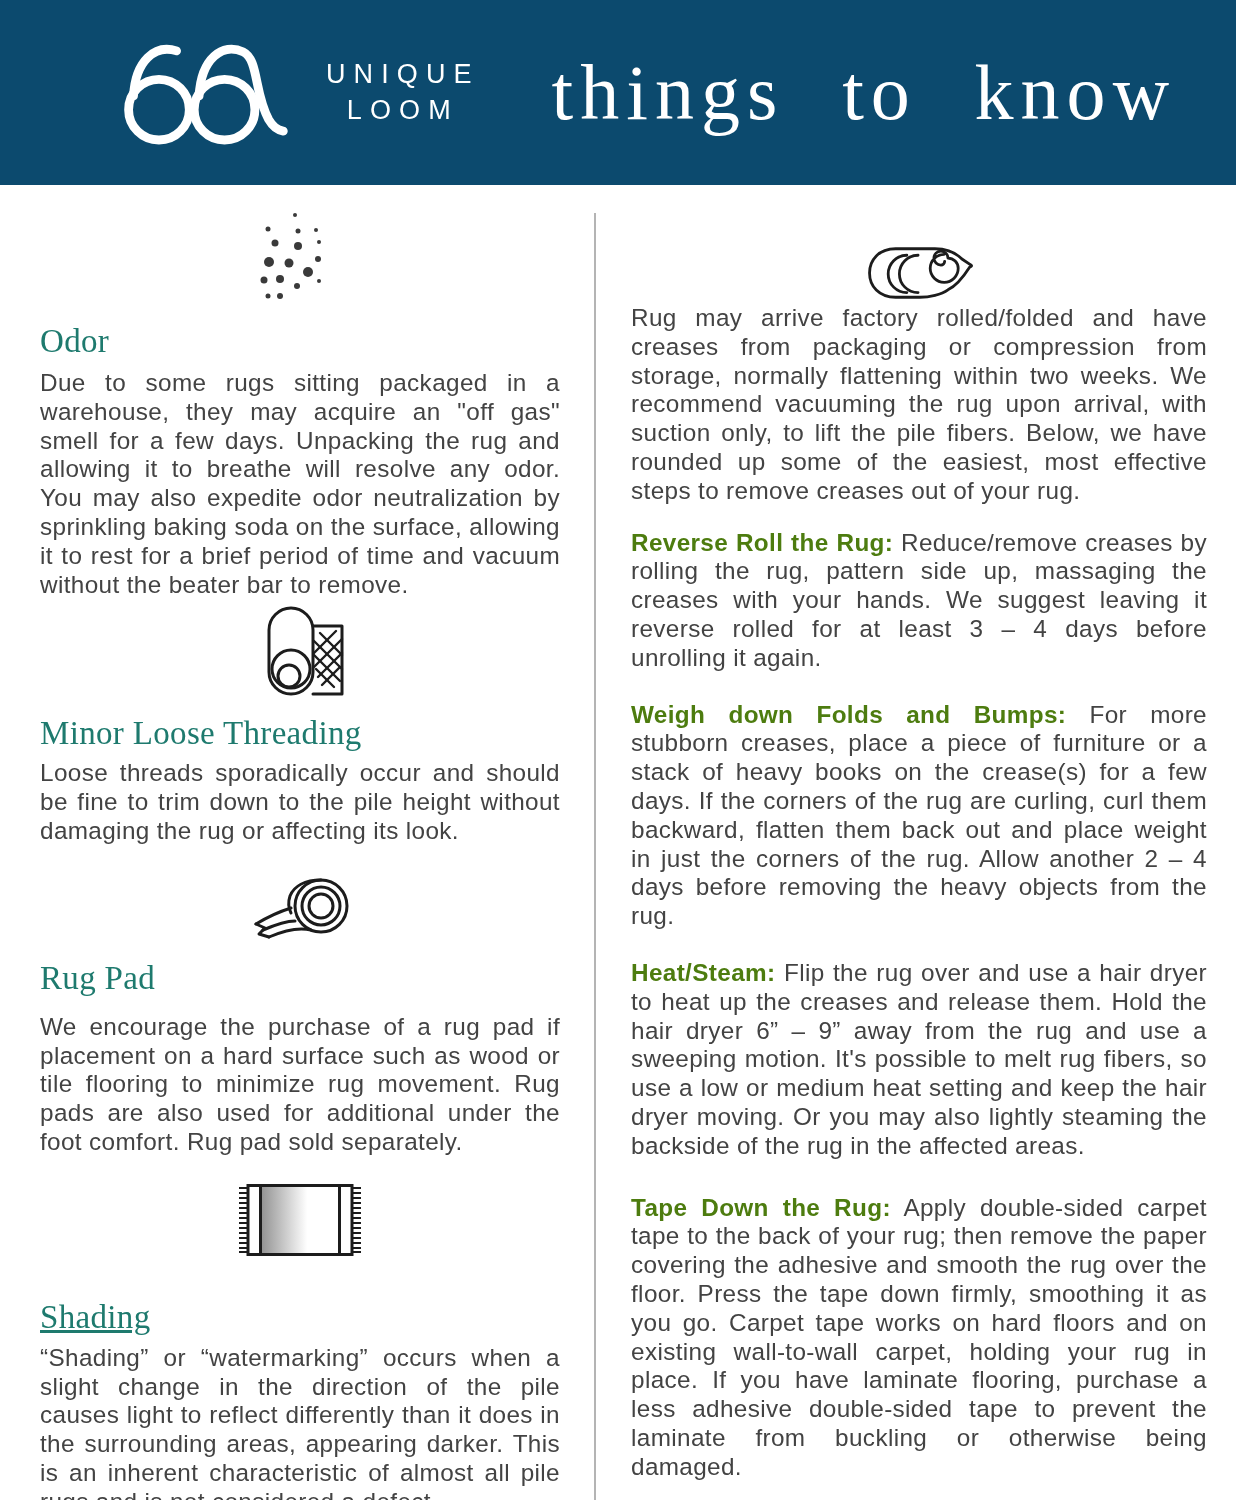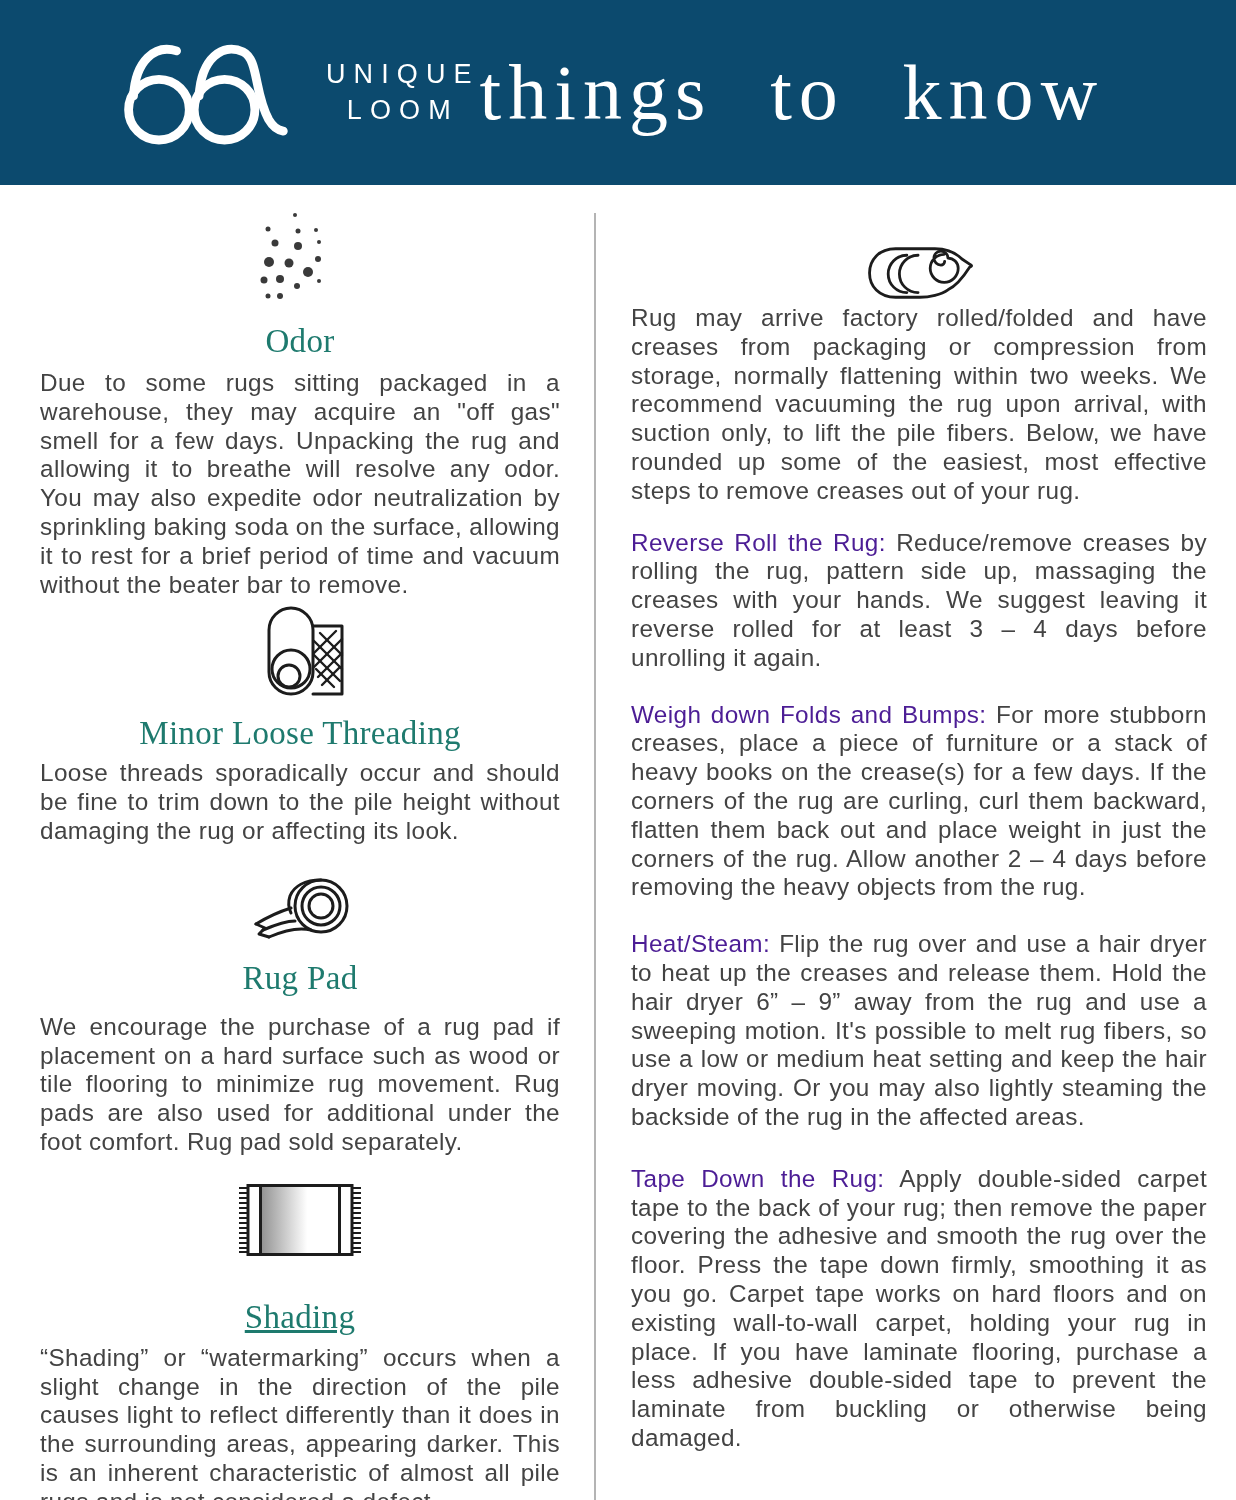--- a/index.html
+++ b/index.html
@@ -14,41 +14,41 @@
     display:flex; align-items:center;
   }
   .logo-group { display:flex; align-items:center; margin-left:110px; }
   .logo-svg { display:block; }
   .brand {
     color:#ffffff; font-size:27px; letter-spacing:0.30em;
     line-height:1.32; margin-left:30px; font-weight:400;
   }
   .brand-line { text-align:center; }
   .page-title {
-    flex:1; text-align:left; padding-right:60px; margin:0;
+    flex:1; text-align:right; padding-right:60px; margin:0;
     color:#ffffff; font-family:"Liberation Serif", serif; font-weight:400;
     font-size:78px; letter-spacing:0.09em; word-spacing:0.40em;
   }
   
   main { display:flex; align-items:flex-start; }
   .col-left  { width:520px; margin-left:40px; }
   .divider   { width:2px; height:1287px; background:#b4b4b4; margin-top:28px; margin-left:34px; flex-shrink:0; }
   .col-right { width:576px; margin-left:35px; }
 
   .icon-box { display:flex; justify-content:center; align-items:flex-end; }
   .sec-heading {
     font-family:"Liberation Serif", serif; font-weight:400;
-    color:#1e7a6e; text-align:center; margin:0;
+    color:#1e7a6e; text-align:left; margin:0;
     font-size:33px; line-height:46px; letter-spacing:0.01em;
   }
   .body-text {
     font-size:24.3px; line-height:28.8px; color:#434343;
     text-align:justify; margin:0; letter-spacing:0.015em;
   }
-  .tip-label { font-weight:400; color:#4c1d95; }
+  .tip-label { font-weight:700; color:#4d7c0f; }
 
   
   .sec1 .icon-box { height:96px; margin-top:24px; }
   .sec1 .sec-heading { margin-top:13px; }
   .sec1 .body-text { margin-top:5px; }
   .sec2 .icon-box { height:92px; margin-top:6px; }
   .sec2 .sec-heading { margin-top:13px; }
   .sec2 .body-text { margin-top:3px; }
   .sec3 .icon-box { height:68px; margin-top:26px; }
   .sec3 .sec-heading { margin-top:15px; }

